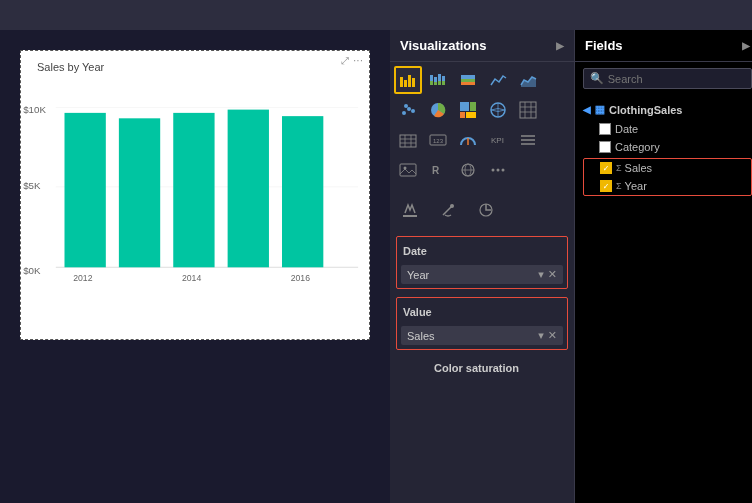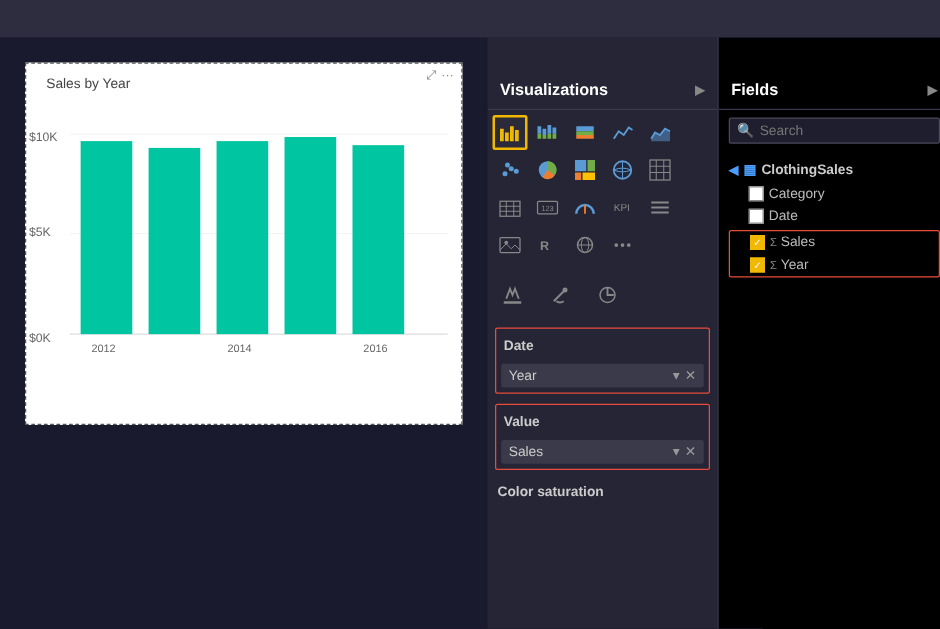--- a/index.html
+++ b/index.html
@@ -85,21 +85,20 @@
 
     .panel-header {
       display: flex;
       align-items: center;
       justify-content: space-between;
       padding: 8px 10px;
       color: #fff;
       font-size: 13px;
       font-weight: 600;
       border-bottom: 1px solid #3a3a4a;
-      margin-top: 26px;
     }
 
     .panel-header-arrow {
       color: #888;
       font-size: 10px;
     }
 
     .viz-icons-grid {
       display: flex;
       flex-wrap: wrap;
@@ -520,21 +519,21 @@
           <div class="field-section-header">Value</div>
           <div class="field-tag">
             <span>Sales</span>
             <div class="field-tag-right">
               <span style="cursor:pointer;">▾</span>
               <span style="cursor:pointer;">✕</span>
             </div>
           </div>
         </div>
 
-        <div class="field-section" style="margin-top:8px;">
+        <div class="field-section" style="margin-top:8px;margin-left:36px;">
           <div class="field-section-header">Color saturation</div>
         </div>
       </div>
     </div>
 
     <div class="fields-panel">
       <div class="panel-header">
         <span>Fields</span>
         <span class="panel-header-arrow">▶</span>
       </div>
@@ -546,25 +545,25 @@
 
       <div class="fields-list">
         <div class="fields-group-header">
           <span class="fields-group-icon">◀</span>
           <span style="color:#4a9eff; margin-right:4px;">▦</span>
           <span>ClothingSales</span>
         </div>
 
         <div class="field-item">
           <div class="field-checkbox"></div>
-          <span>Category</span>
+          <span>Date</span>
         </div>
         <div class="field-item">
           <div class="field-checkbox"></div>
-          <span>Date</span>
+          <span>Category</span>
         </div>
 
         <div class="fields-highlighted-box">
           <div class="field-item">
             <div class="field-checkbox checked-yellow">
               <span style="color:#fff;font-size:8px;">✓</span>
             </div>
             <span class="field-sigma">Σ</span>
             <span>Sales</span>
           </div>

